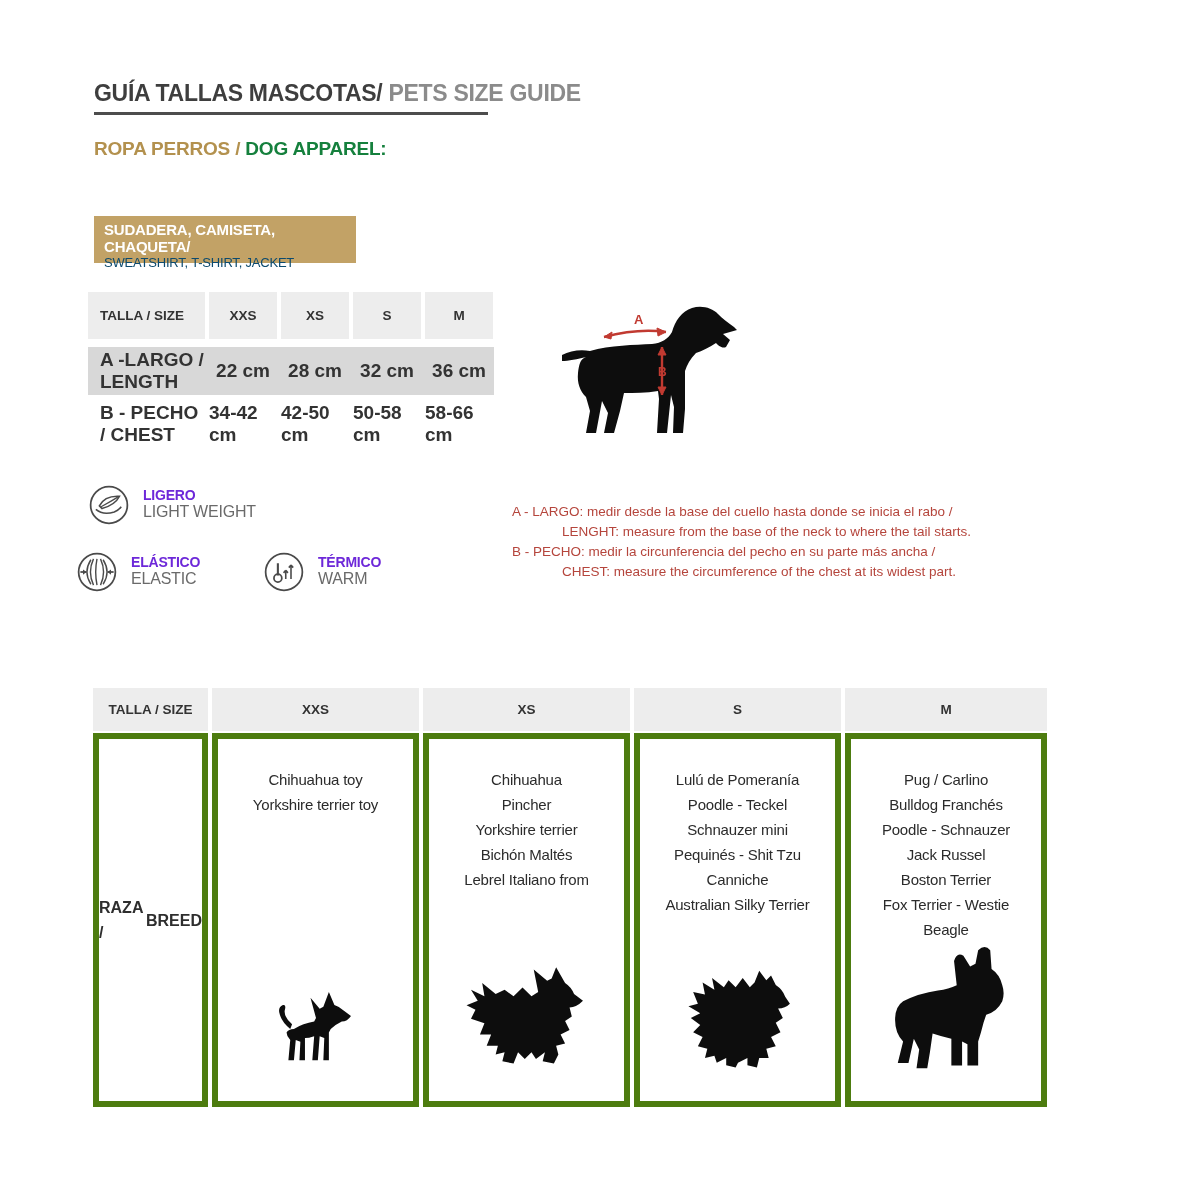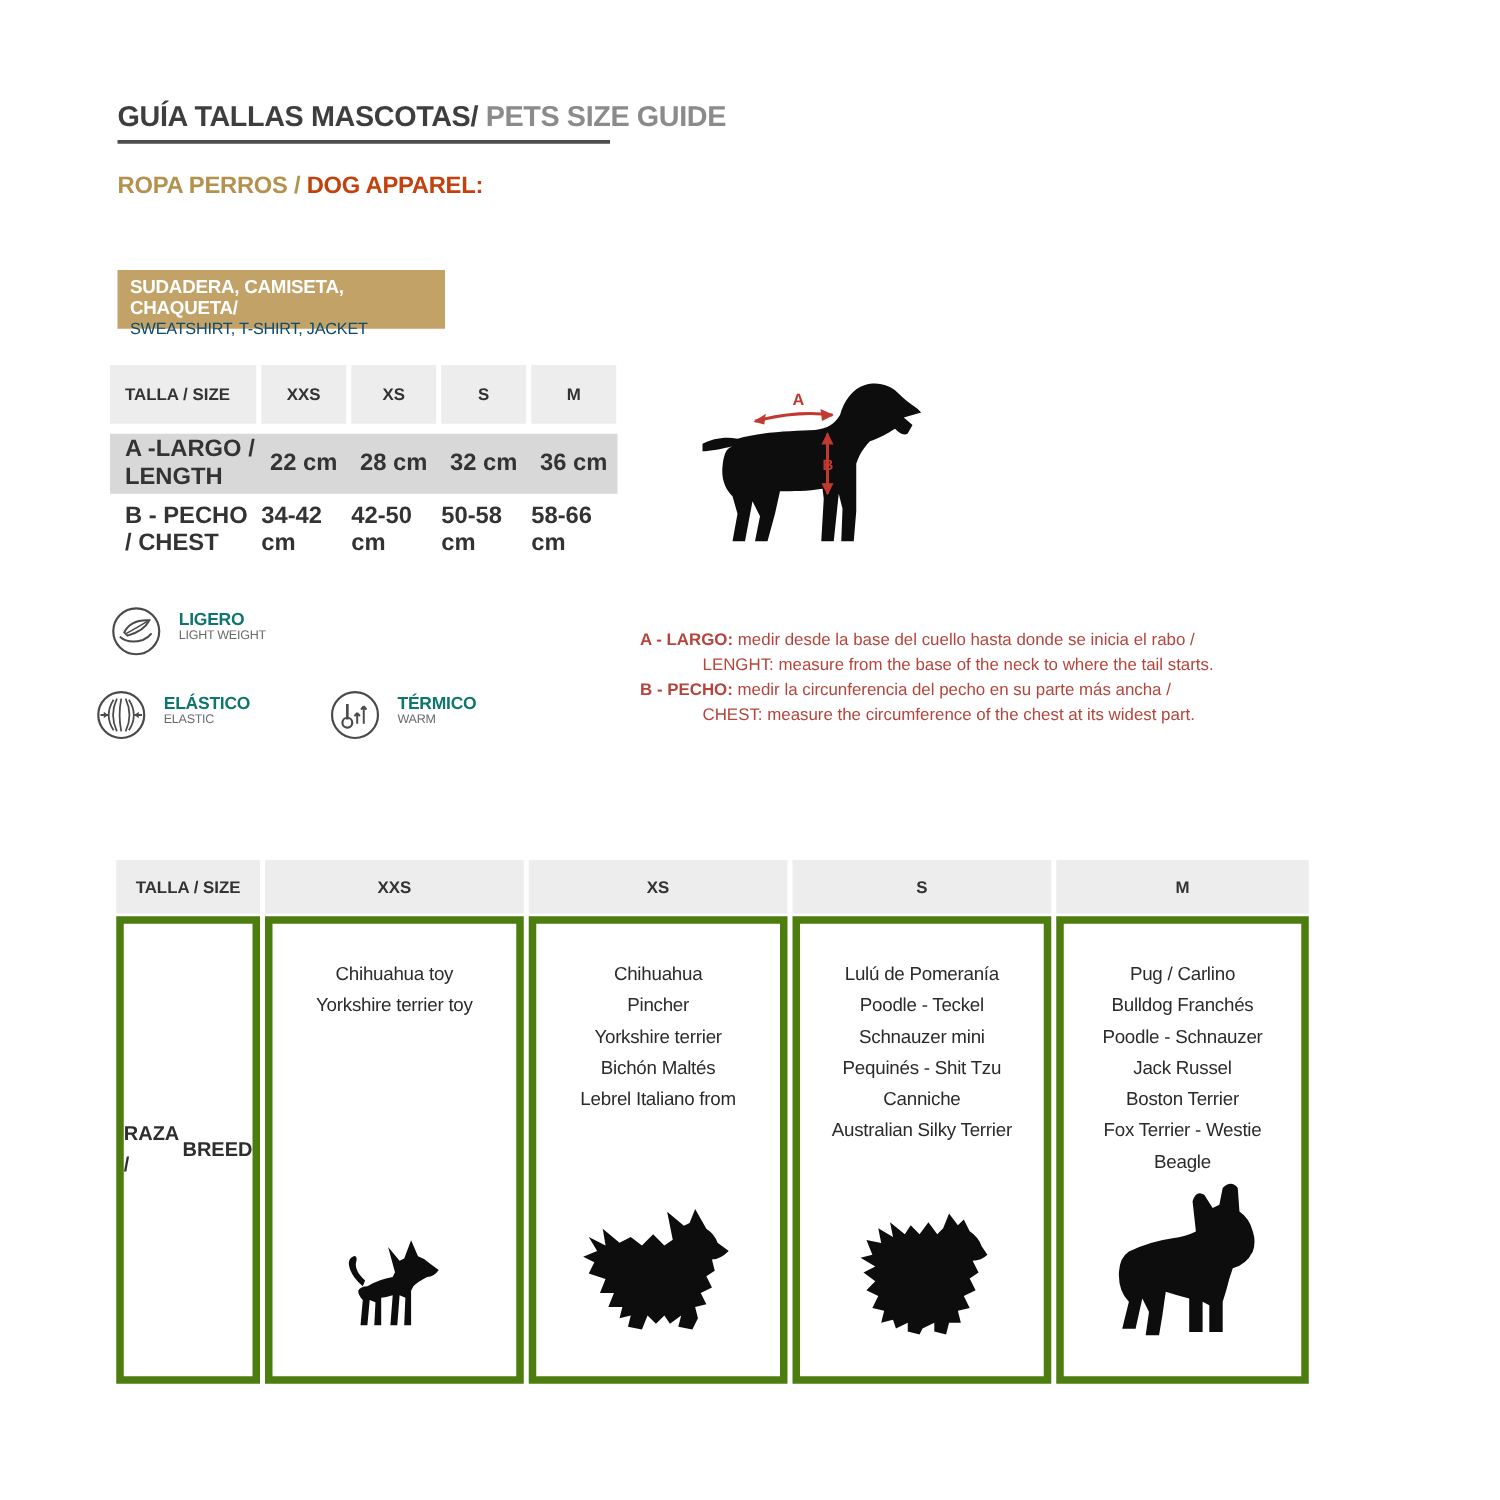--- a/index.html
+++ b/index.html
@@ -6,21 +6,21 @@
   body { background:#ffffff; font-family:"Liberation Sans", sans-serif; }
   .canvas { position:relative; width:1200px; height:1200px; background:#ffffff; overflow:hidden; }
 
   
   .page-title { position:absolute; left:94px; top:80px; font-size:23px; font-weight:bold; letter-spacing:-0.3px; white-space:nowrap; }
   .page-title .t-dark { color:#3e3e3e; }
   .page-title .t-gray { color:#8b8b8b; }
   .title-rule { position:absolute; left:94px; top:112px; width:394px; height:3px; background:#4d4d4d; }
   .subtitle { position:absolute; left:94px; top:138px; font-size:19px; font-weight:bold; letter-spacing:-0.2px; white-space:nowrap; }
   .subtitle .s-tan { color:#b3914e; }
-  .subtitle .s-light { color:#c2410c; }
+  .subtitle .s-light { color:#15803d; }
 
   
   .banner { position:absolute; left:94px; top:216px; width:262px; height:47px; background:#c2a266; padding:5px 16px 0 10px; }
   .banner .b1 { color:#ffffff; font-size:15px; font-weight:bold; letter-spacing:-0.2px; }
   .banner .b2 { color:#0c4a6e; font-size:13px; font-weight:normal; letter-spacing:-0.2px; }
 
   
   .size-table { position:absolute; left:88px; top:292px; width:406px; }
   .st-grid { display:grid; grid-template-columns:117px 68px 68px 68px 68px; column-gap:4px; }
   .st-header .st-cell { background:#ededed; height:47px; display:flex; align-items:center; justify-content:center; font-size:13.5px; font-weight:bold; color:#333; }
@@ -29,29 +29,29 @@
   .st-band.gray { background:#d8d8d8; }
   .st-band.white { background:#ffffff; margin-top:5px; }
   .st-band .st-grid { height:100%; }
   .st-band .st-cell { display:flex; align-items:center; justify-content:center; font-size:19px; font-weight:bold; color:#333; }
   .st-band .st-cell.lbl { justify-content:flex-start; padding-left:12px; }
 
   
   .feature { position:absolute; width:180px; height:46px; }
   .feature .ficon { position:absolute; left:0; top:0; width:42px; height:42px; }
   .feature .ftext { position:absolute; left:55px; top:3px; }
-  .feature .ftitle { font-size:14px; font-weight:bold; color:#0f766e; letter-spacing:-0.2px; }
-  .feature .fsub { font-size:10px; color:#6a6a6a; letter-spacing:-0.2px; }
+  .feature .ftitle { font-size:14px; font-weight:bold; color:#6d28d9; letter-spacing:-0.2px; }
+  .feature .fsub { font-size:16px; color:#6a6a6a; letter-spacing:-0.2px; }
   .ficon svg { width:100%; height:100%; }
 
   
   .notes { position:absolute; left:512px; top:502px; width:460px; color:#b5453c; font-size:13.5px; line-height:20px; }
   .notes .nline { white-space:nowrap; }
   .notes .indent { padding-left:50px; }
-  .notes b { font-weight:bold; }
+  .notes b { font-weight:normal; }
 
   
   .diagram { position:absolute; left:550px; top:298px; width:215px; height:152px; }
   .diagram svg { width:100%; height:100%; }
 
   
   .breed-header { position:absolute; left:93px; top:688px; display:grid; grid-template-columns:115px 207px 207px 207px 202px; column-gap:4px; }
   .bh-cell { background:#ededed; height:43px; display:flex; align-items:center; justify-content:center; font-size:13.5px; font-weight:bold; color:#333; }
   .breed-body { position:absolute; left:93px; top:733px; display:grid; grid-template-columns:115px 207px 207px 207px 202px; column-gap:4px; }
   .bb-cell { background:#ffffff; border:6px solid #4d7c0f; height:374px; position:relative; }

